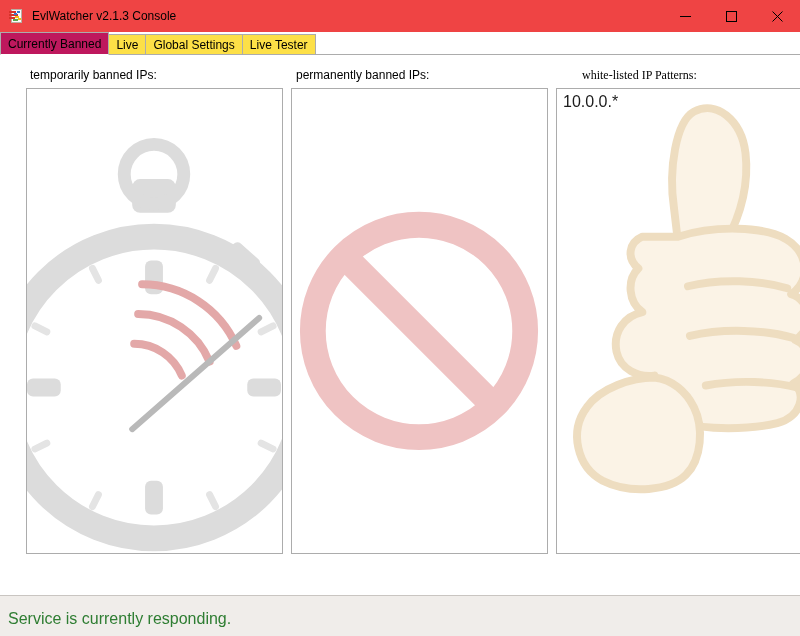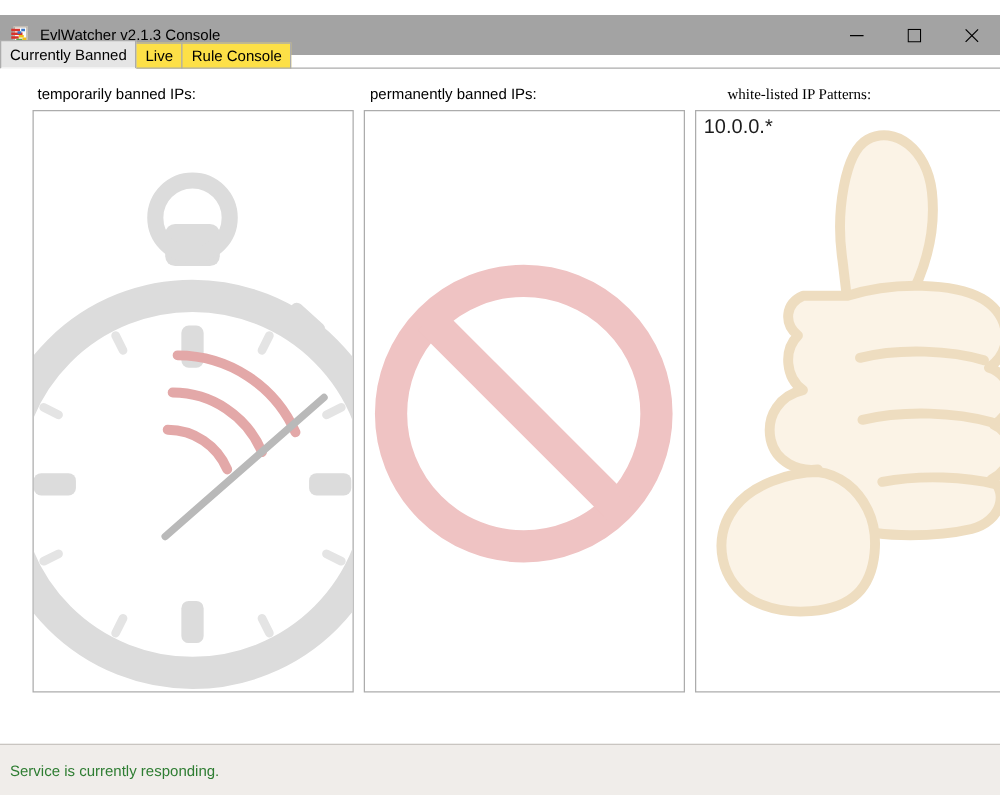--- a/index.html
+++ b/index.html
@@ -13,23 +13,23 @@
     font-family: "Liberation Sans", sans-serif;
     font-size: 12px;
     color: #000000;
     overflow: hidden;
     position: relative;
   }
 
   
   .titlebar {
     position: absolute;
-    left: 0; top: 12px;
+    left: 0; top: 0;
     width: 800px; height: 32px;
-    background: #a3a3a3;
+    background: #ef4444;
     display: flex;
     align-items: center;
   }
   .app-icon {
     width: 16px; height: 16px;
     margin-left: 8px;
     margin-right: 8px;
     position: relative;
     flex: none;
   }
@@ -90,21 +90,21 @@
     border: 1px solid #acacac;
     border-bottom: none;
     background: #fde047;
     box-sizing: border-box;
     white-space: nowrap;
     color: #000;
     cursor: default;
     margin-right: -1px;
   }
   .tab.active {
-    background: #e5e5e5;
+    background: #be185d;
     height: 23px;
     line-height: 22px;
     border-bottom: 1px solid #ffffff;
     position: relative;
     z-index: 3;
     text-align: center;
   }
   .tabline {
     position: absolute;
     left: 0; top: 54px;
@@ -202,21 +202,21 @@
     position: absolute;
     left: 0; top: 595px;
     width: 800px; height: 41px;
     background: #f0edea;
     border-top: 1px solid #c9c5c1;
     box-sizing: border-box;
   }
   .statustext {
     position: absolute;
     left: 8px; top: 14px;
-    font-size: 12px;
+    font-size: 16px;
     color: #2e7d32;
     white-space: nowrap;
   }
 </style>
 </head>
 <body>
 
 <div class="titlebar">
   <span class="app-icon">
     <span class="sheet"></span>
@@ -248,21 +248,22 @@
         <line x1="10.5" y1="0.5" x2="0.5" y2="10.5" stroke="#000" stroke-width="1"></line>
       </svg>
     </div>
   </div>
 </div>
 
 <div class="tabline"></div>
 <div class="tabstrip">
   <div class="tab active">Currently Banned</div>
   <div class="tab">Live</div>
-  <div class="tab">Rule Console</div>
+  <div class="tab">Global Settings</div>
+  <div class="tab">Live Tester</div>
 </div>
 
 <div class="content">
 
   <div class="col-label" style="left:10px; top:13px;">temporarily banned IPs:</div>
   <div class="col-label" style="left:276px; top:13px;">permanently banned IPs:</div>
   <div class="col-label" style="left:562px; top:13px;font-family:Liberation Serif, serif;">white-listed IP Patterns:</div>
 
   <div class="listpanel" style="left:6px; top:33px; width:257px; height:466px;">
     <div class="watermark">

